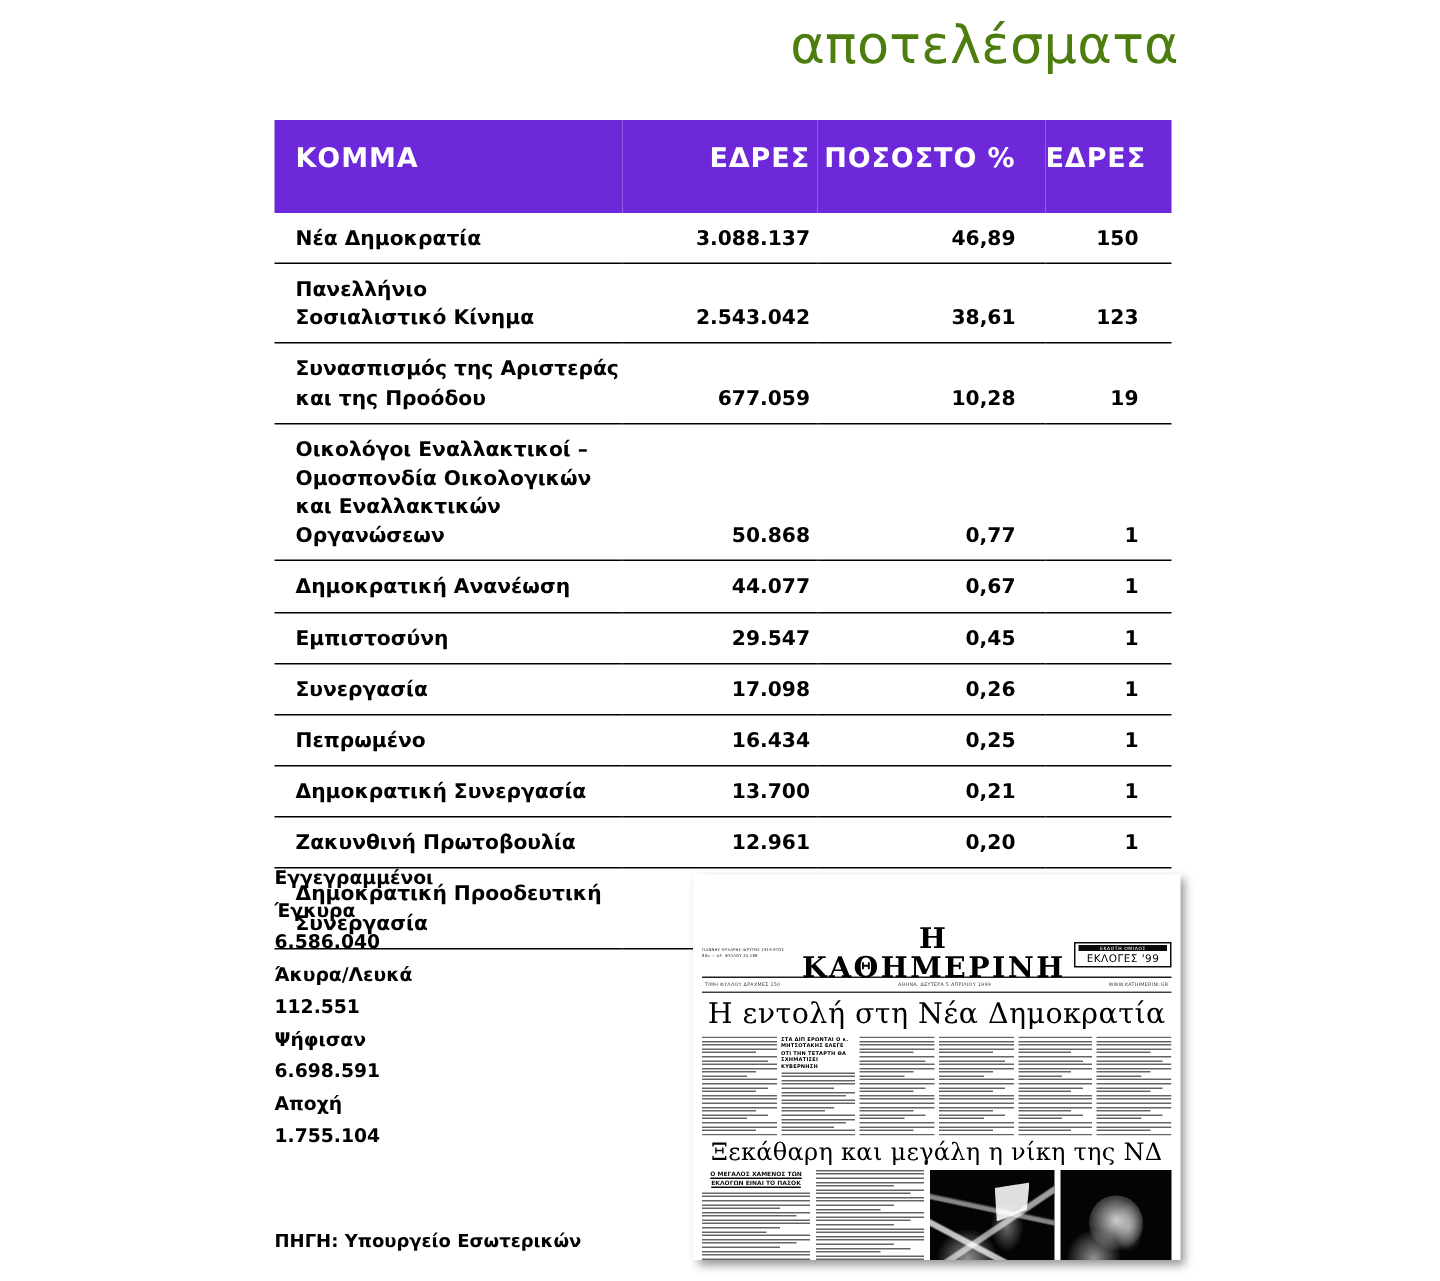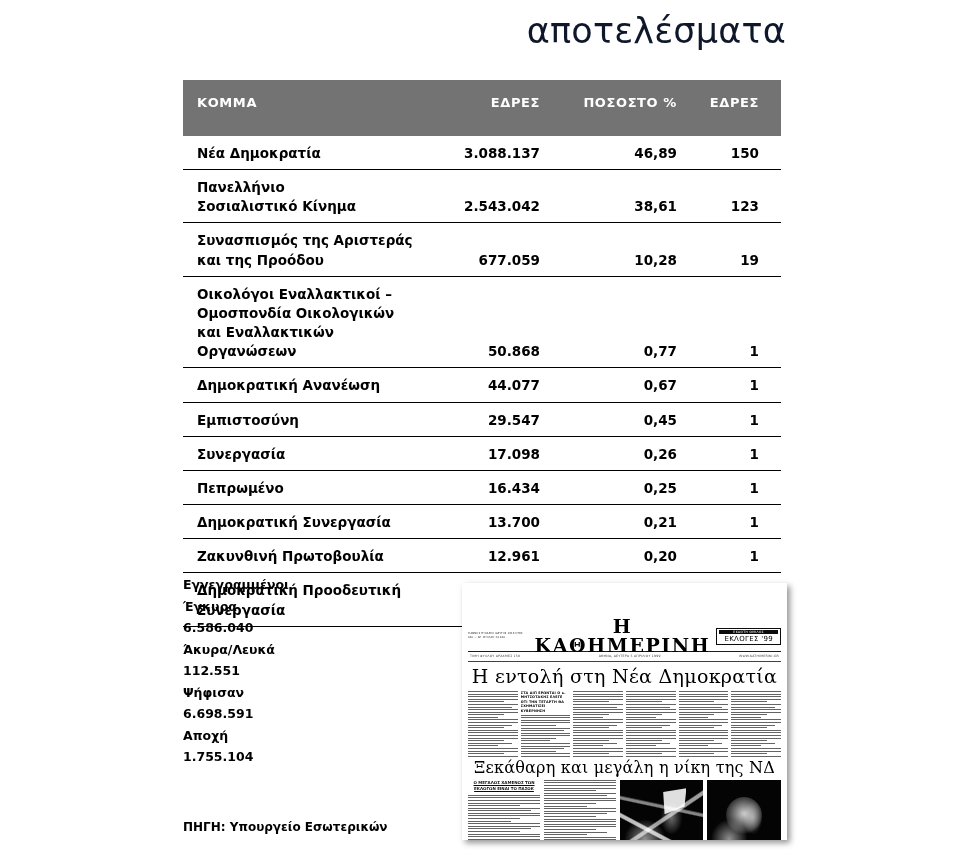--- a/index.html
+++ b/index.html
@@ -19,44 +19,44 @@
   
   #page-title {
     position: absolute;
     left: 0; top: 12px;
     width: 786px;
     text-align: right;
     font-family: "DejaVu Sans", "Liberation Sans", sans-serif;
     font-size: 35px;
     font-weight: 400;
     letter-spacing: 0.2px;
-    color: #0f172a;
+    color: #4d7c0f;
     line-height: 1.1;
     white-space: nowrap;
   }
 
   
   #results-table {
     position: absolute;
     left: 183px; top: 80px;
     width: 598px;
     border-collapse: collapse;
     table-layout: fixed;
     font-size: 13.5px;
     font-weight: bold;
   }
   #results-table col.c-party  { width: 232px; }
   #results-table col.c-votes  { width: 130px; }
   #results-table col.c-pct    { width: 152px; }
   #results-table col.c-seats  { width: 84px;  }
 
   #results-table thead th {
-    background: #737373;
+    background: #6d28d9;
     color: #ffffff;
-    font-size: 13px;
+    font-size: 18px;
     font-weight: bold;
     letter-spacing: 0.6px;
     padding: 15px 0 26px 0;
     vertical-align: top;
     border: 0;
   }
   #results-table thead th.h-party { text-align: left;  padding-left: 14px; }
   #results-table thead th.h-votes { text-align: right; padding-right: 5px; }
   #results-table thead th.h-pct   { text-align: right; padding-right: 20px; }
   #results-table thead th.h-seats { text-align: right; padding-right: 22px; }

